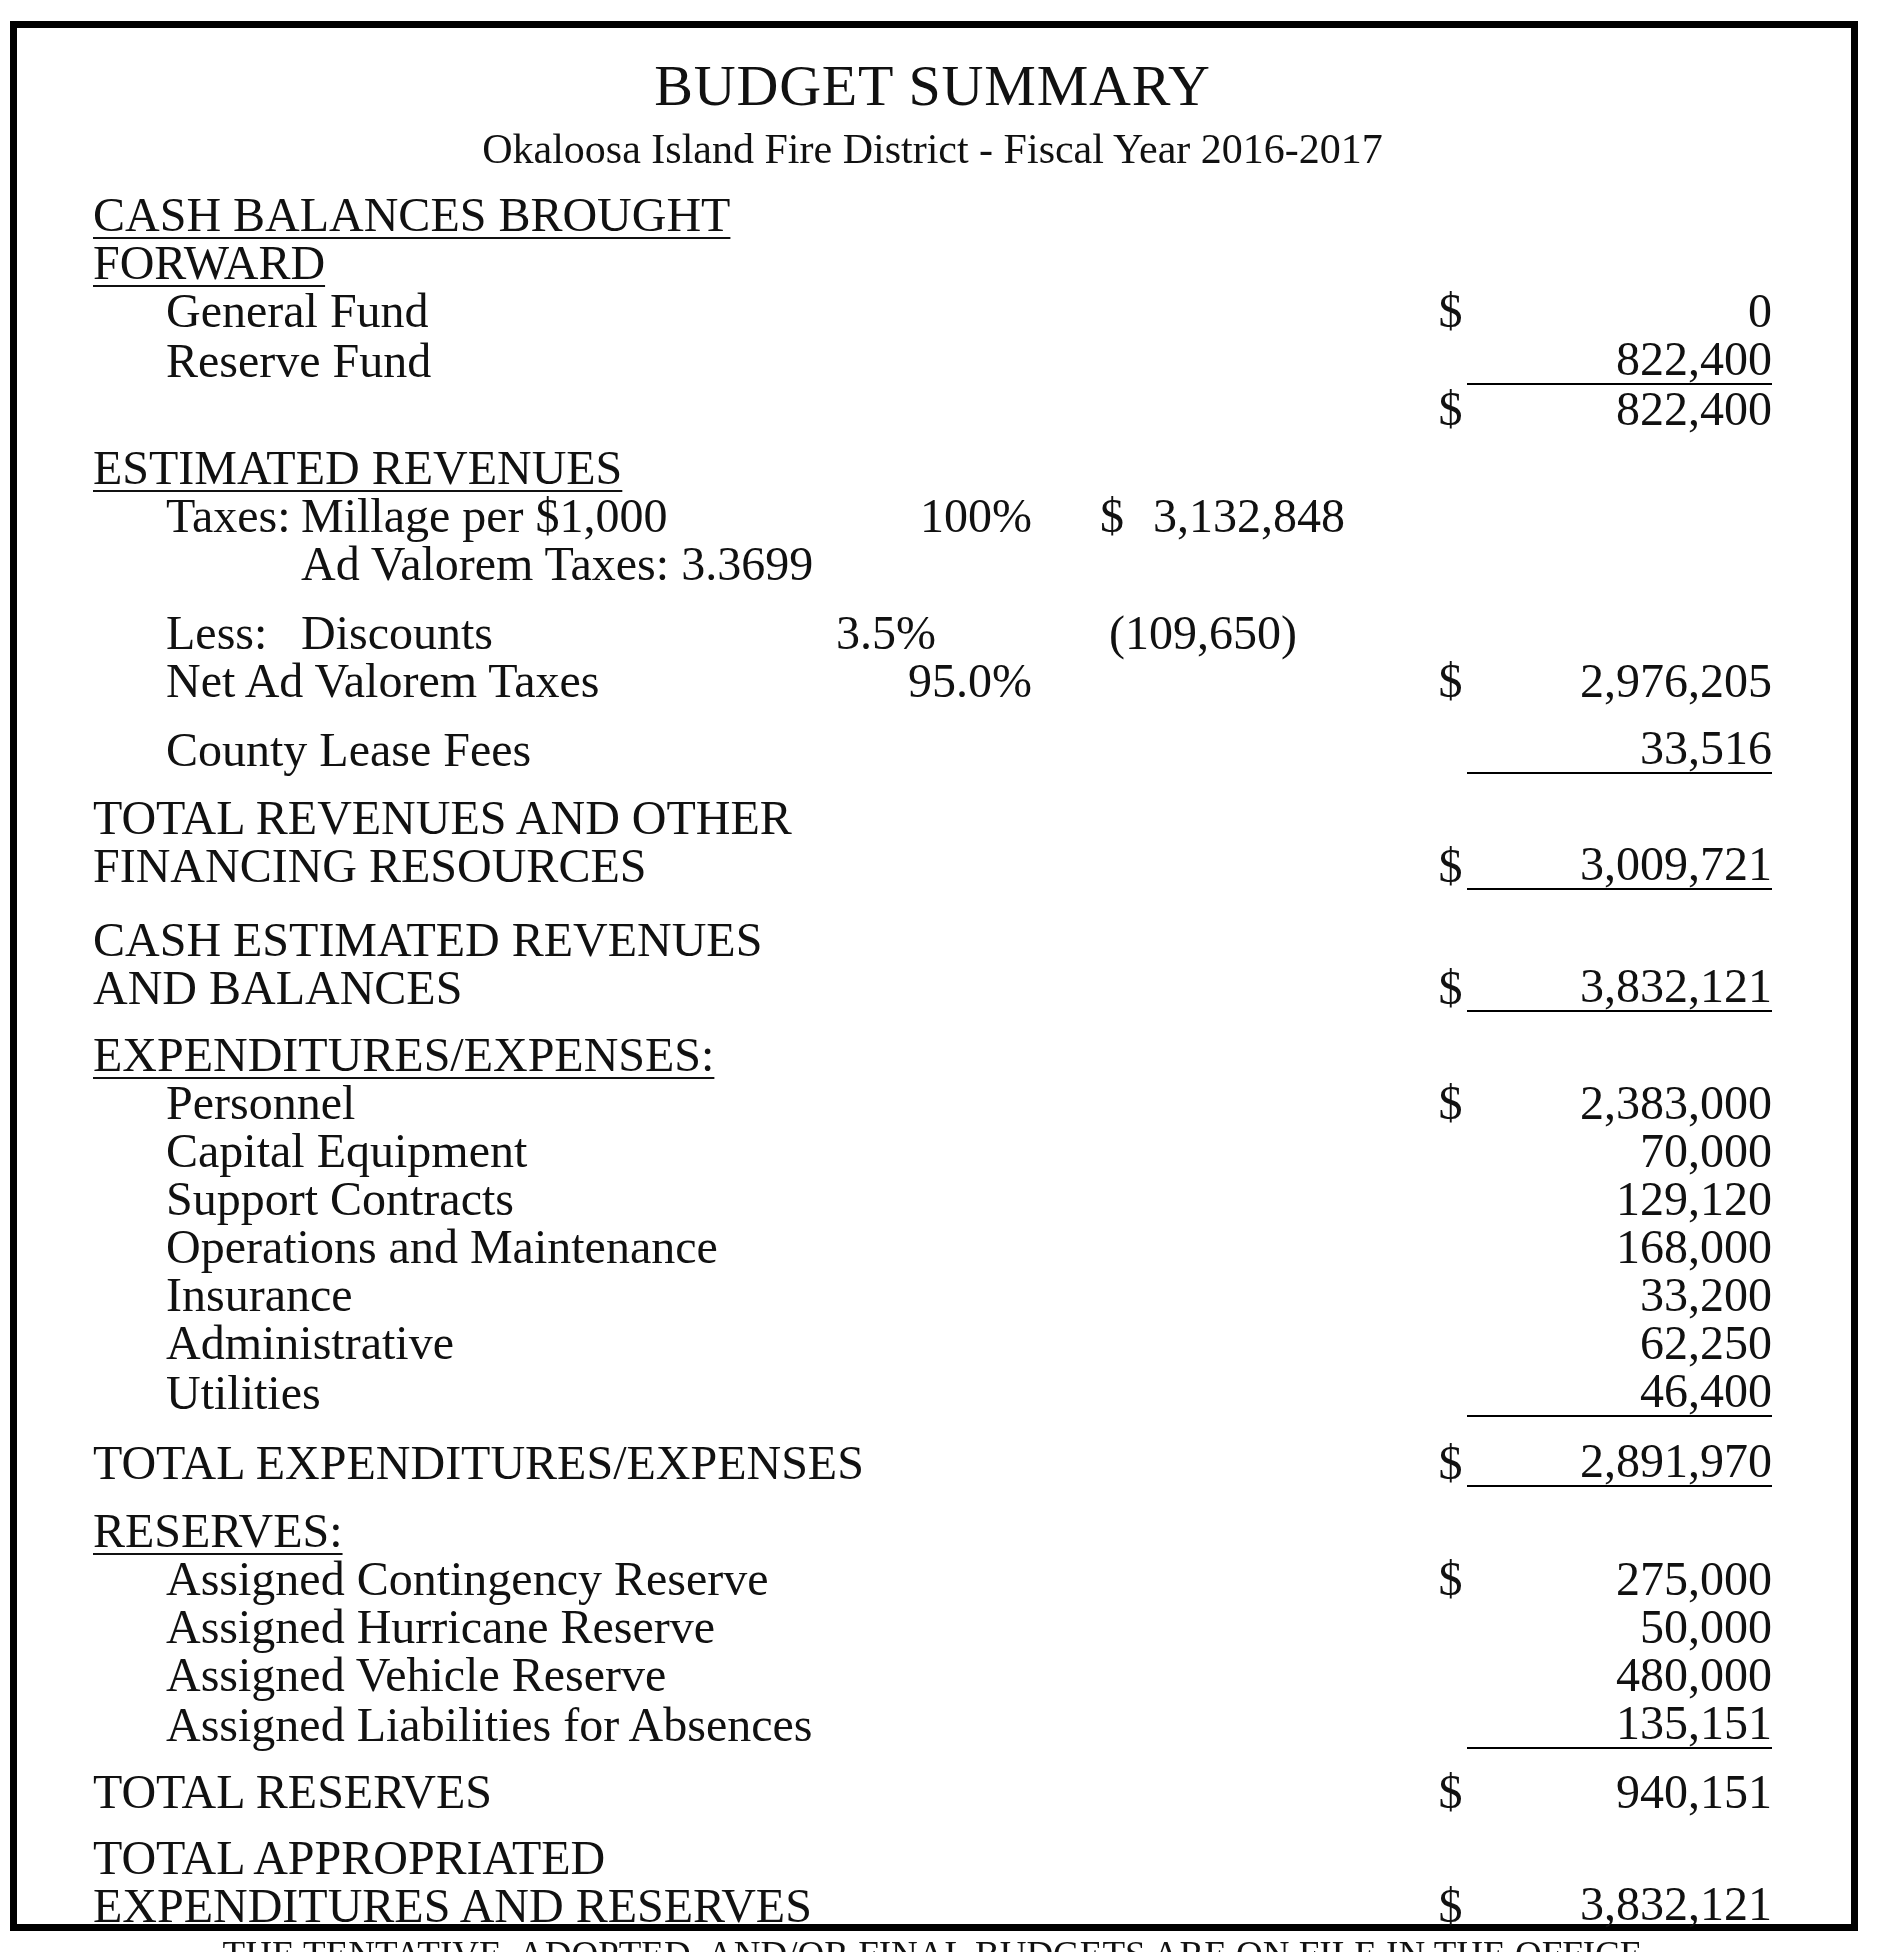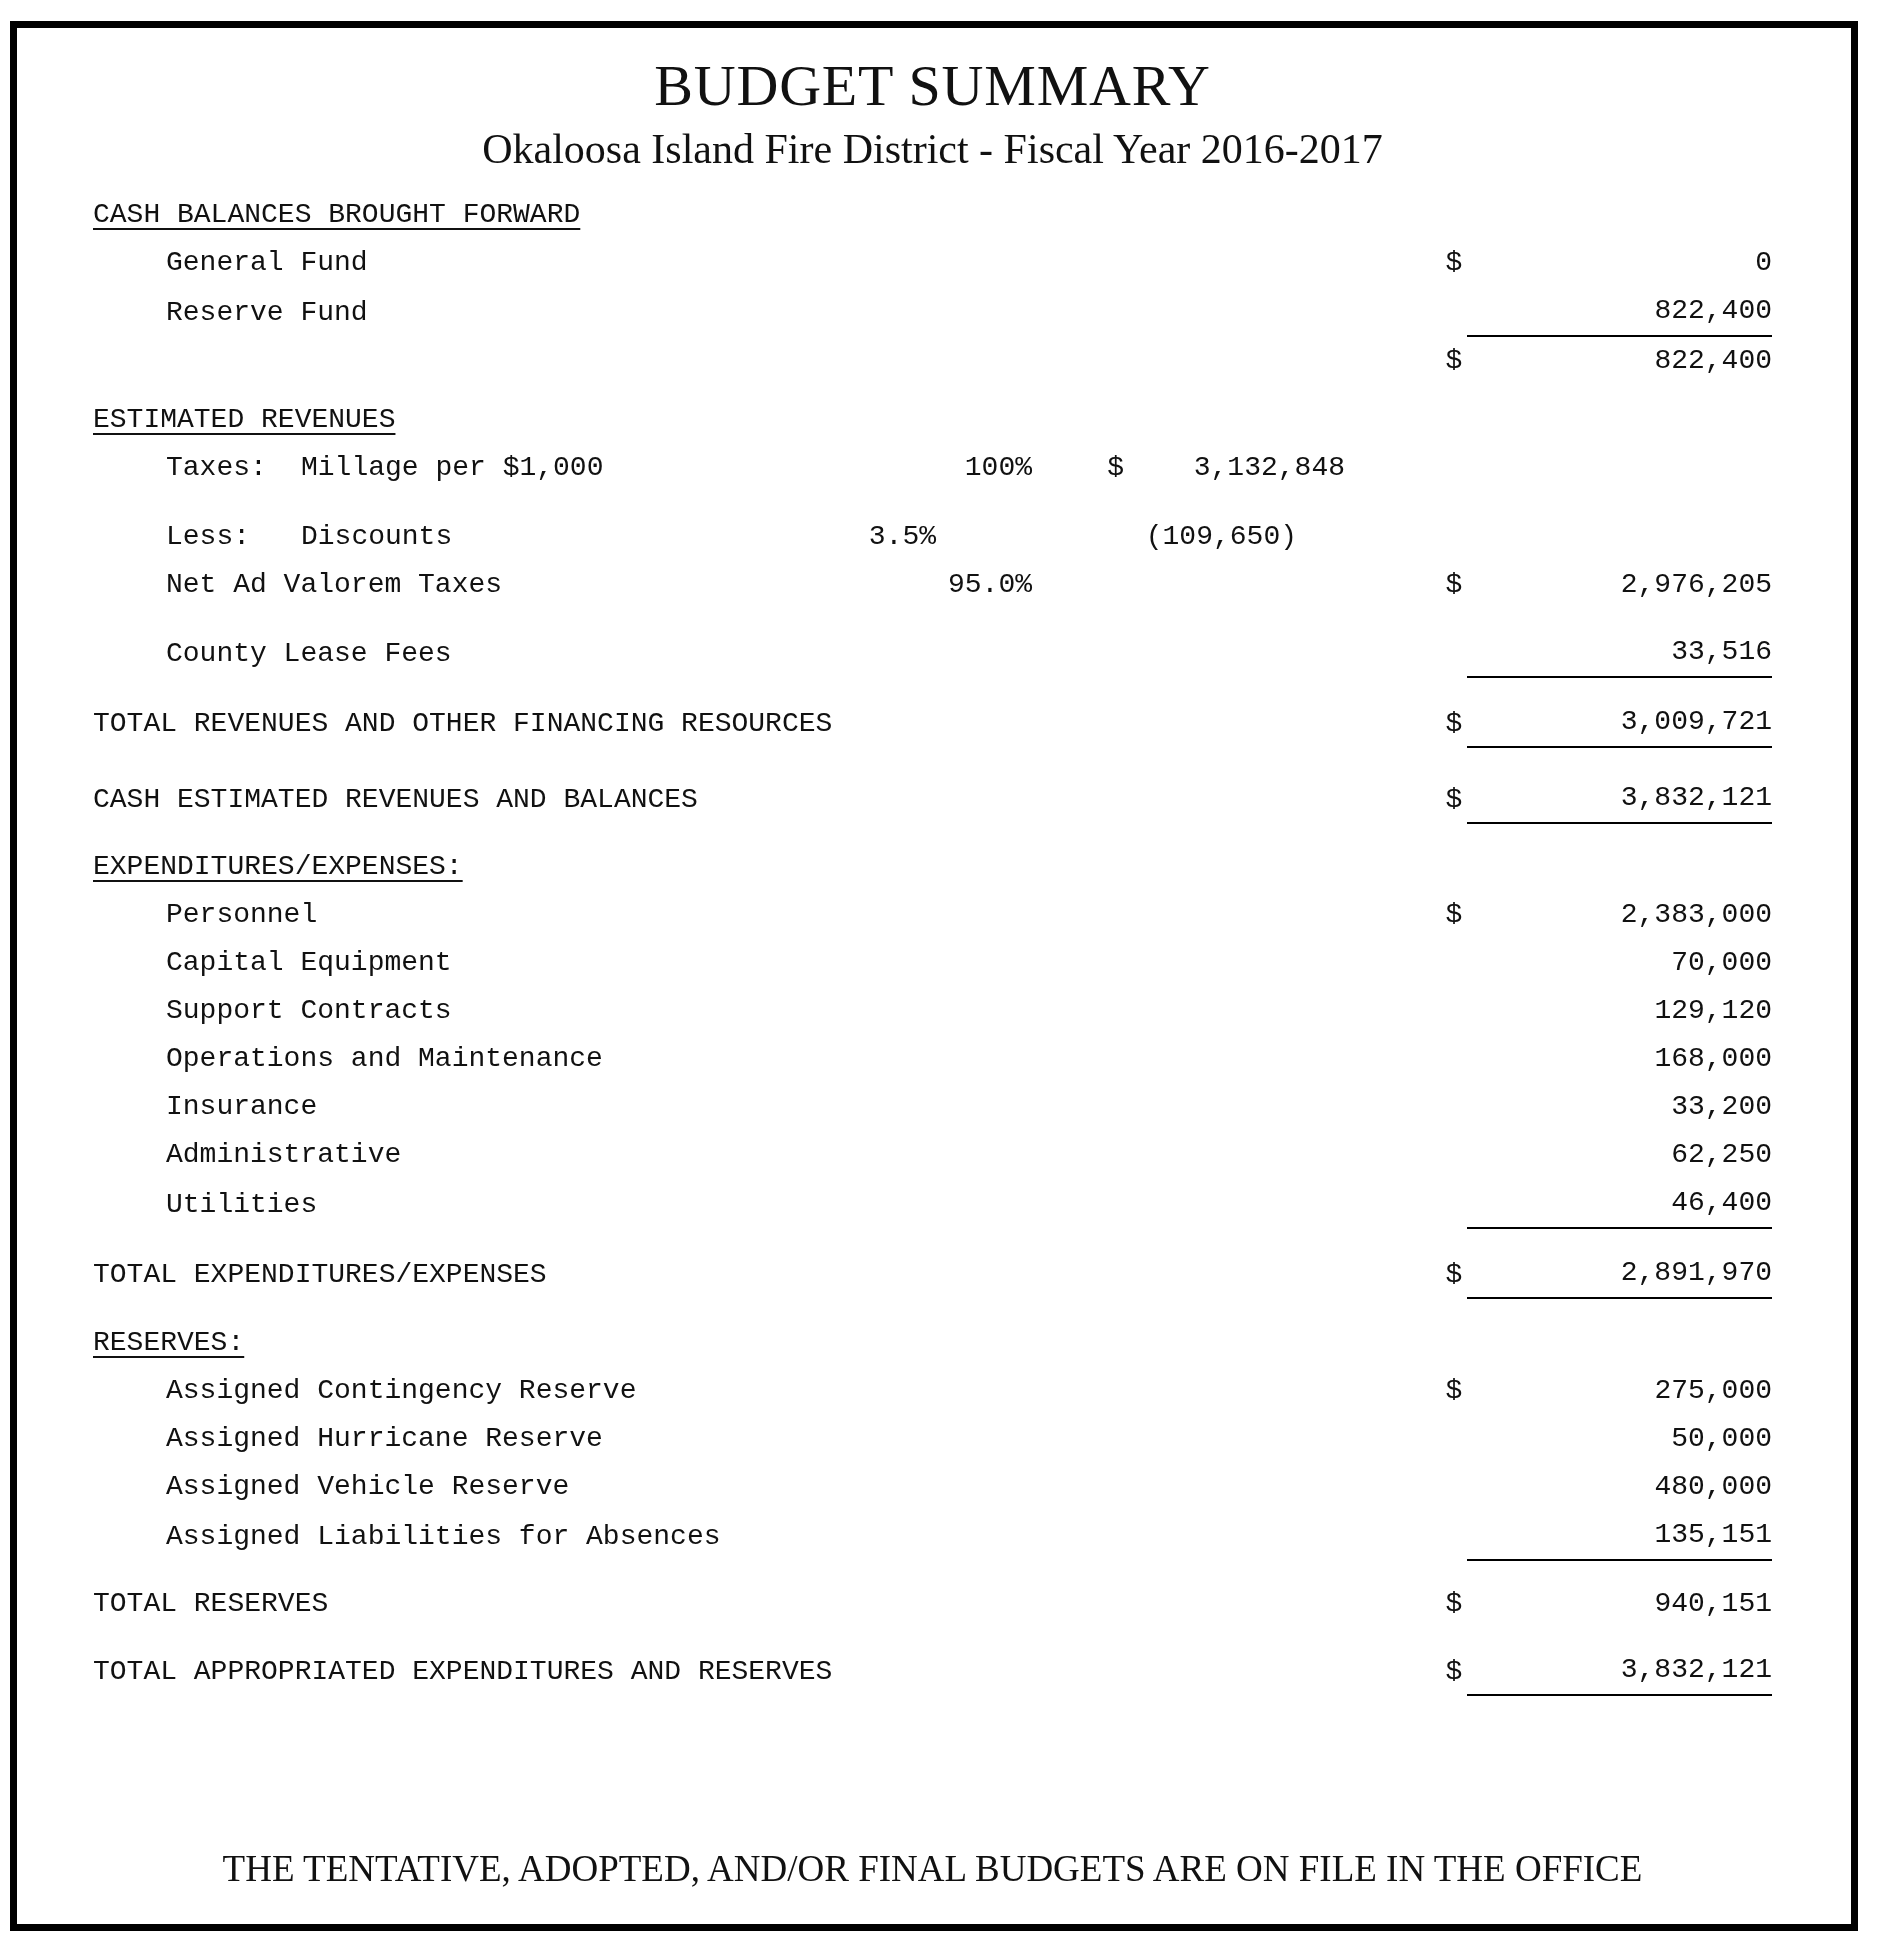--- a/index.html
+++ b/index.html
@@ -28,24 +28,23 @@
     flex-direction: column;
     background: #ffffff;
   }
   .hdr { text-align: center; margin-bottom: 15.3px; }
   .title { font-size: 58px; line-height: 70px; letter-spacing: 0.8px; }
   .subtitle { font-size: 42px; line-height: 53px; margin-top: 1.5px; }
 
   .row {
     display: grid;
     grid-template-columns: 1fr 168px 92px 221px 122px 305px;
-    font-size: 28px;
+    font-size: 48px;
     line-height: 48px;
     align-items: end;
-    font-family: Liberation Mono, monospace;
   }
   .c { min-height: 48px; }
   .l   { grid-column: 1; }
   .pct { grid-column: 2; text-align: right; }
   .md  { grid-column: 3; text-align: right; }
   .ma  { grid-column: 4; text-align: right; }
   .rd  { grid-column: 5; text-align: right; padding-right: 4.6px; }
   .ra  { grid-column: 6; text-align: right; }
 
   .ind1 { padding-left: 73px; }
@@ -105,20 +104,25 @@
     <div class="c l sec">ESTIMATED REVENUES</div>
   </div>
   <div class="row">
     <div class="c l ind1">
       <span class="pre">Taxes:</span><span>Millage per $1,000</span>
     </div>
     <div class="c pct">100%</div>
     <div class="c md">$</div>
     <div class="c ma">3,132,848</div>
   </div>
+  <div class="row">
+    <div class="c l ind1">
+      <span class="pre"></span><span>Ad Valorem Taxes:  3.3699</span>
+    </div>
+  </div>
   <div class="row mt28">
     <div class="c l ind1">
       <span class="pre">Less:</span><span>Discounts</span>
     </div>
     <div class="c pct">3.5%</div>
     <div class="c ma">(109,650)</div>
   </div>
   <div class="row">
     <div class="c l ind1">Net Ad Valorem Taxes</div>
     <div class="c pct">95.0%</div>

